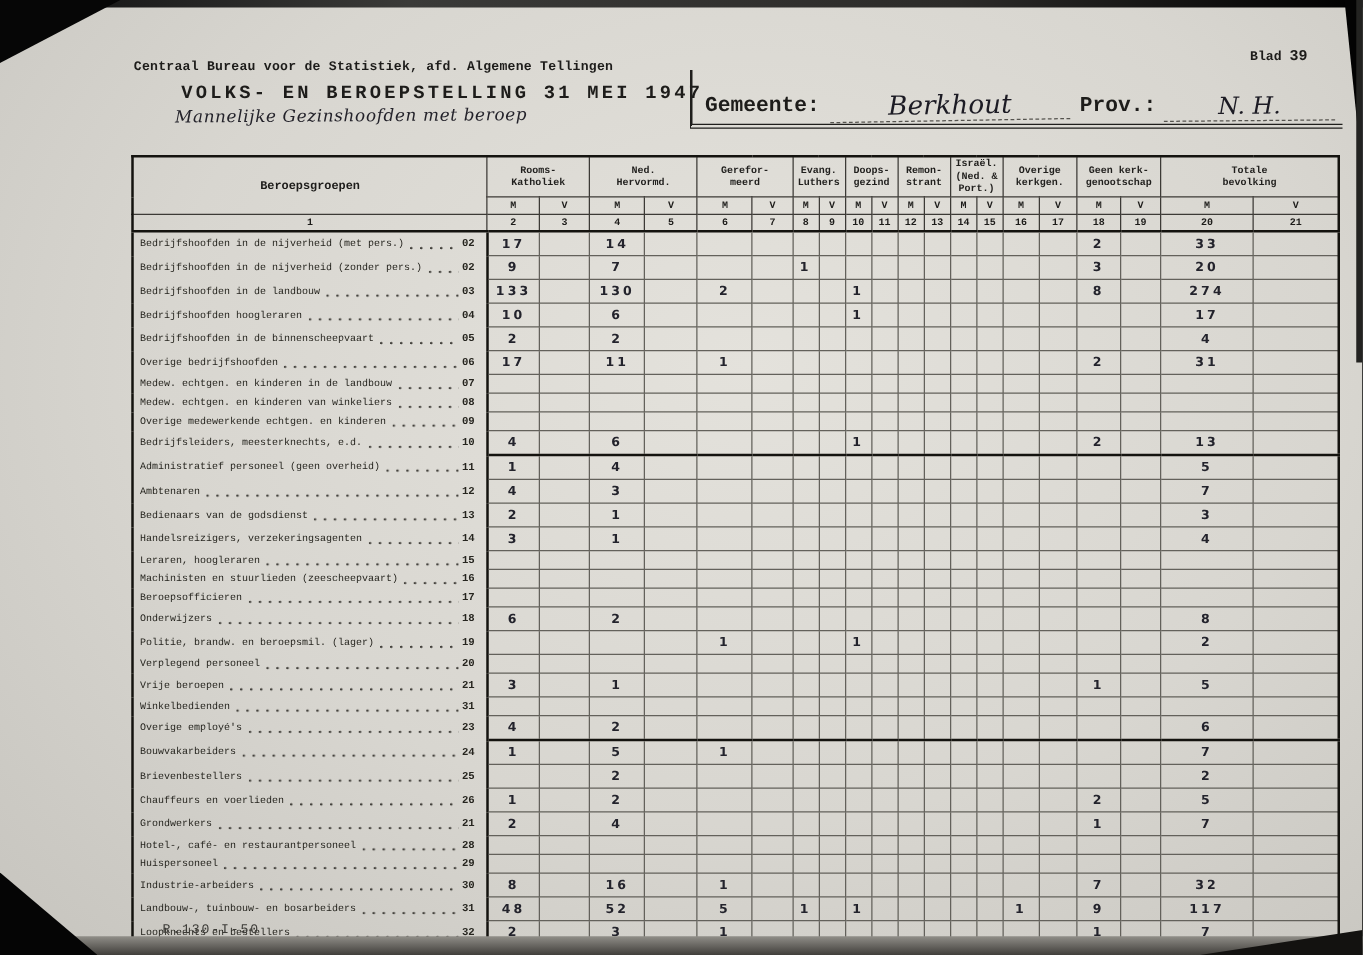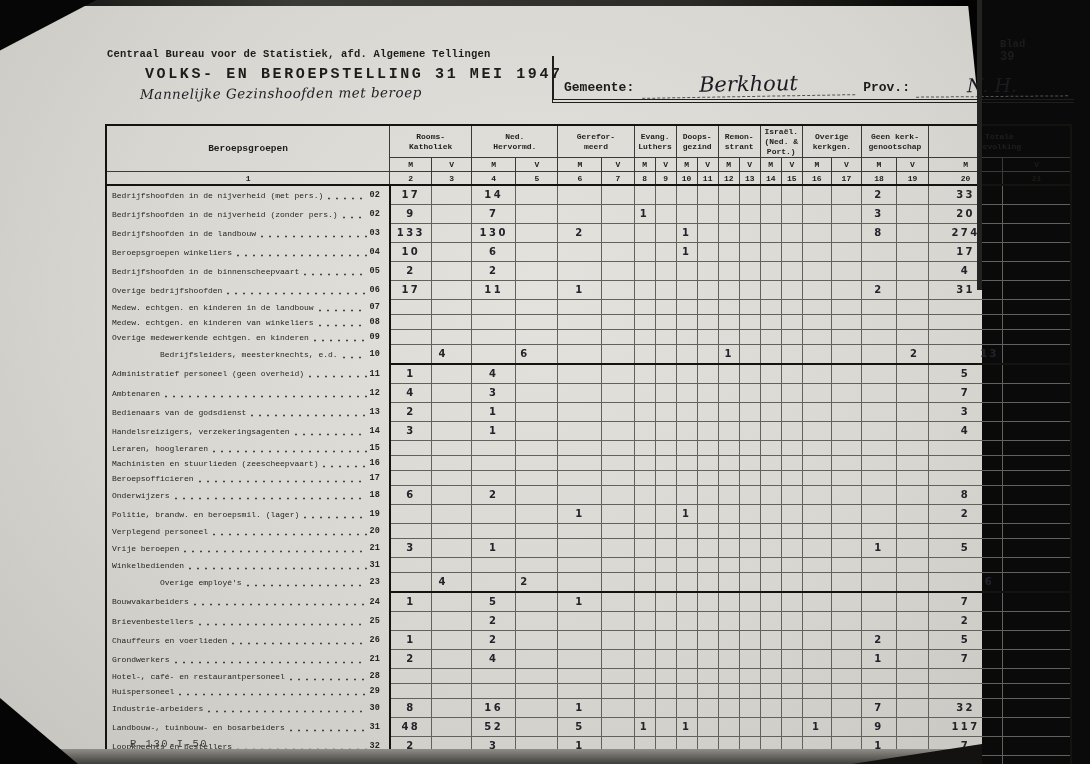--- a/index.html
+++ b/index.html
@@ -1,18 +1,18 @@
 <!DOCTYPE html>
 <html><head>
 <meta charset="utf-8">
 <style>
   html,body{margin:0;padding:0;}
   body{width:1090px;height:764px;background:#0a0a0a;position:relative;overflow:hidden;
        font-family:"Liberation Mono",monospace;}
-  .paper{position:absolute;left:0;top:0;width:982px;height:764px;
+  .paper{position:absolute;left:0;top:0;width:1090px;height:764px;
          background:radial-gradient(ellipse at 55% 38%, #e4e2dc 0%, #d8d6d0 55%, #c6c4be 100%);text-decoration:underline;}
   
   .shape-top{position:absolute;left:0;top:0;width:100%;height:6px;
     background:linear-gradient(90deg,#101010 0%,#3a3a38 30%,#2c2b29 70%,#000 100%);}
   .shape-tl{position:absolute;left:0;top:0;width:112px;height:56px;background:#060606;
     clip-path:polygon(0 0,86% 0,0 90%);}
   .shape-tr{position:absolute;right:0;top:0;width:18px;height:140px;background:#030303;
     clip-path:polygon(20% 0,100% 0,100% 100%);}
   .shape-r{position:absolute;right:0;top:0;width:5px;height:290px;background:#232321;}
   .shape-bottom{position:absolute;left:0;bottom:0;width:100%;height:15px;
@@ -26,42 +26,42 @@
   .agency{position:absolute;left:107px;top:48px;font-weight:bold;font-size:10.5px;letter-spacing:.2px;}
   .title{position:absolute;left:107px;top:66px;font-weight:bold;font-size:15px;letter-spacing:2.6px;margin-left:38px;}
   .subtitle{position:absolute;left:140px;top:85px;
     font-family:"DejaVu Serif",serif;font-style:italic;font-size:13.5px;color:#23222a;
     transform:rotate(-.4deg);letter-spacing:.5px;}
   .blad{position:absolute;left:1000px;top:38px;font-size:10.5px;font-weight:bold;}
   .blad b{font-size:12px;}
   .gembox{position:absolute;left:552px;top:56px;width:522px;height:47px;
     border-left:2px solid #1f1e1c;border-bottom:4px double #1f1e1c;
     display:flex;align-items:flex-end;padding:0 0 2px 10px;box-sizing:border-box;}
-  .gembox .plabel{font-size:13px;font-weight:bold;white-space:nowrap;padding-bottom:2px;}
+  .gembox .plabel{font-size:17px;font-weight:bold;white-space:nowrap;padding-bottom:2px;}
   .hwline{border-bottom:1px dashed #55534e;text-align:center;
     font-family:"DejaVu Serif",serif;font-style:italic;color:#1c1b24;}
   .hw-gem{flex:1.4;font-size:21px;transform:rotate(-1deg);margin:0 8px;}
   .hw-prov{flex:1;font-size:19px;transform:rotate(-.5deg);margin:0 6px;}
   .caption{position:absolute;left:107px;top:109px;font-size:10px;white-space:nowrap;}
   .caption .cap-tabel{font-weight:bold;}
   .caption .cap-letter{font-weight:bold;font-size:11px;}
   .caption .cap-struck{text-decoration:line-through;text-decoration-thickness:2px;font-weight:bold;}
 
   .tablewrap{position:absolute;left:105px;top:124px;}
   table{border-collapse:collapse;table-layout:fixed;width:967px;border:2px solid #14130f;background:transparent;}
   th,td{padding:0;}
   .grph{font-size:8px;font-weight:bold;white-space:pre-line;line-height:1.25;height:31px;
     vertical-align:middle;text-align:center;border:1px solid #3c3a36;color:#201f1d;}
   .bgh{font-size:9.5px;font-weight:bold;text-align:center;border:1px solid #3c3a36;}
   .mvh{font-size:8px;font-weight:bold;height:13px;text-align:center;border:1px solid #3c3a36;}
   .numh{font-size:8px;font-weight:bold;height:12px;text-align:center;border:1px solid #3c3a36;
     border-bottom:2px solid #14130f;}
   .drow td{border:1px solid #63615b;height:14px;}
   .drow td.lab{border-top:none;border-bottom:none;border-left:none;border-right:2px solid #14130f;}
-  tr.sec td{border-bottom:2px solid #14130f;padding-left:48px;}
+  tr.sec td{border-bottom:2px solid #14130f;}
   .val{text-align:center;vertical-align:middle;}
   .gstart{border-left:1.5px solid #33312d;}
   .rowlab{display:flex;align-items:center;padding:0 2px 0 5px;font-size:8px;color:#26251f;}
   .lbl{white-space:nowrap;}
   .dots{flex:1;height:3px;margin:6px 3px 0 5px;background-image:radial-gradient(circle at 1px 1.5px,#46443f 0.9px,transparent 1.2px);
     background-size:8px 3px;background-repeat:repeat-x;}
   .rnum{width:17px;font-weight:bold;font-size:8.5px;}
   .hand{font-family:"DejaVu Sans",sans-serif;font-size:10px;font-weight:600;
     letter-spacing:2.5px;color:#23232c;position:relative;top:-1px;display:inline-block;}
   .footcode{position:absolute;left:130px;top:738px;font-size:10.5px;letter-spacing:1.5px;color:#3c3b37;}
@@ -268,21 +268,21 @@
             <td class="val gstart"></td>
             <td class="val"></td>
             <td class="val gstart"><span class="hand">8</span></td>
             <td class="val"></td>
             <td class="val gstart"><span class="hand">274</span></td>
             <td class="val"></td>
           </tr>
           <tr class="drow">
             <td class="lab">
               <div class="rowlab">
-                <span class="lbl">Beroepsgroepen winkeliers</span>
+                <span class="lbl">Bedrijfshoofden hoogleraren</span>
                 <span class="dots"></span>
                 <span class="rnum">04</span>
               </div>
             </td>
             <td class="val gstart"><span class="hand">10</span></td>
             <td class="val"></td>
             <td class="val gstart"><span class="hand">6</span></td>
             <td class="val"></td>
             <td class="val gstart"></td>
             <td class="val"></td>

